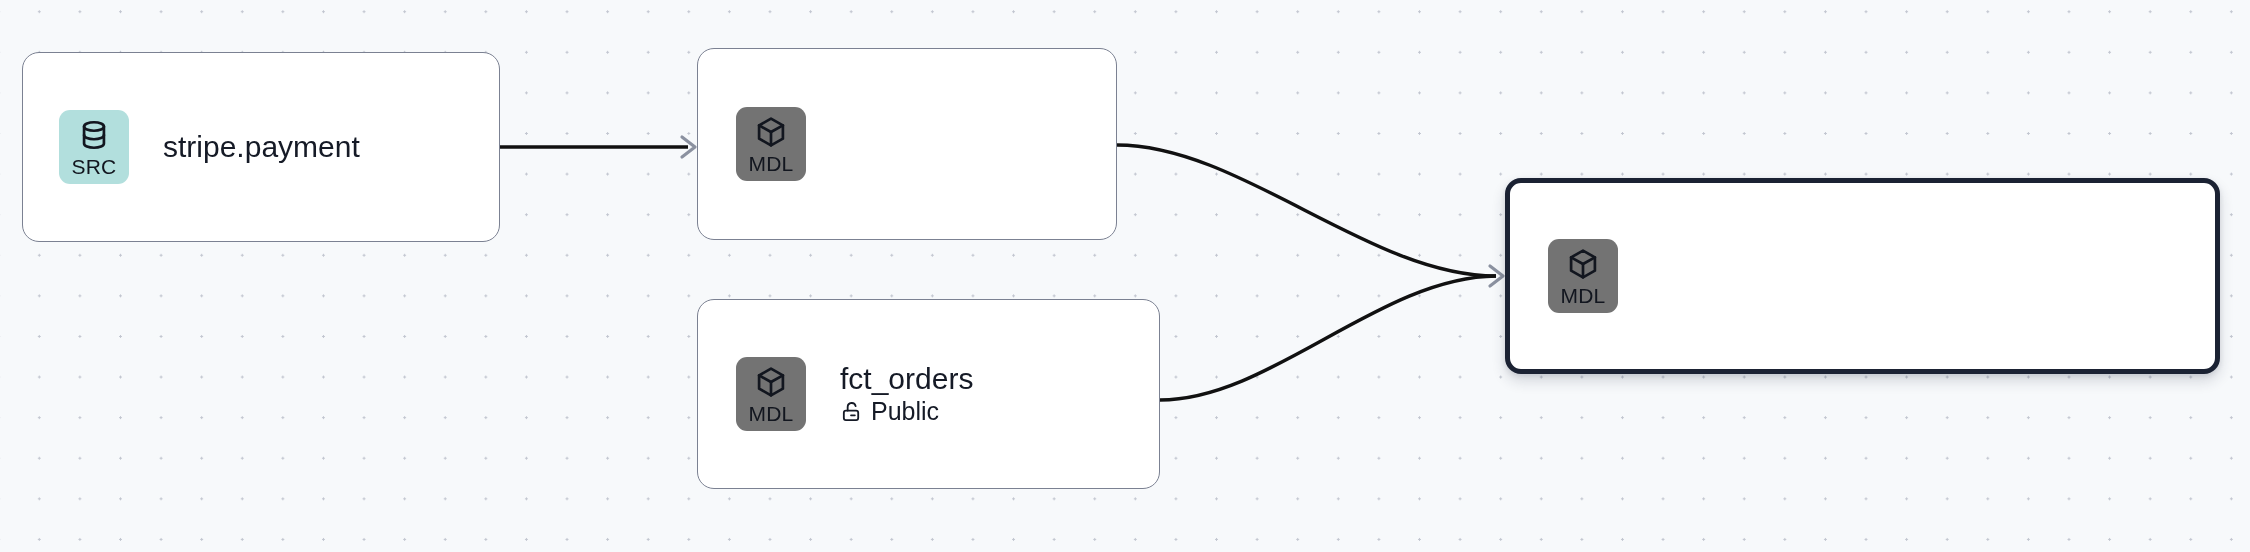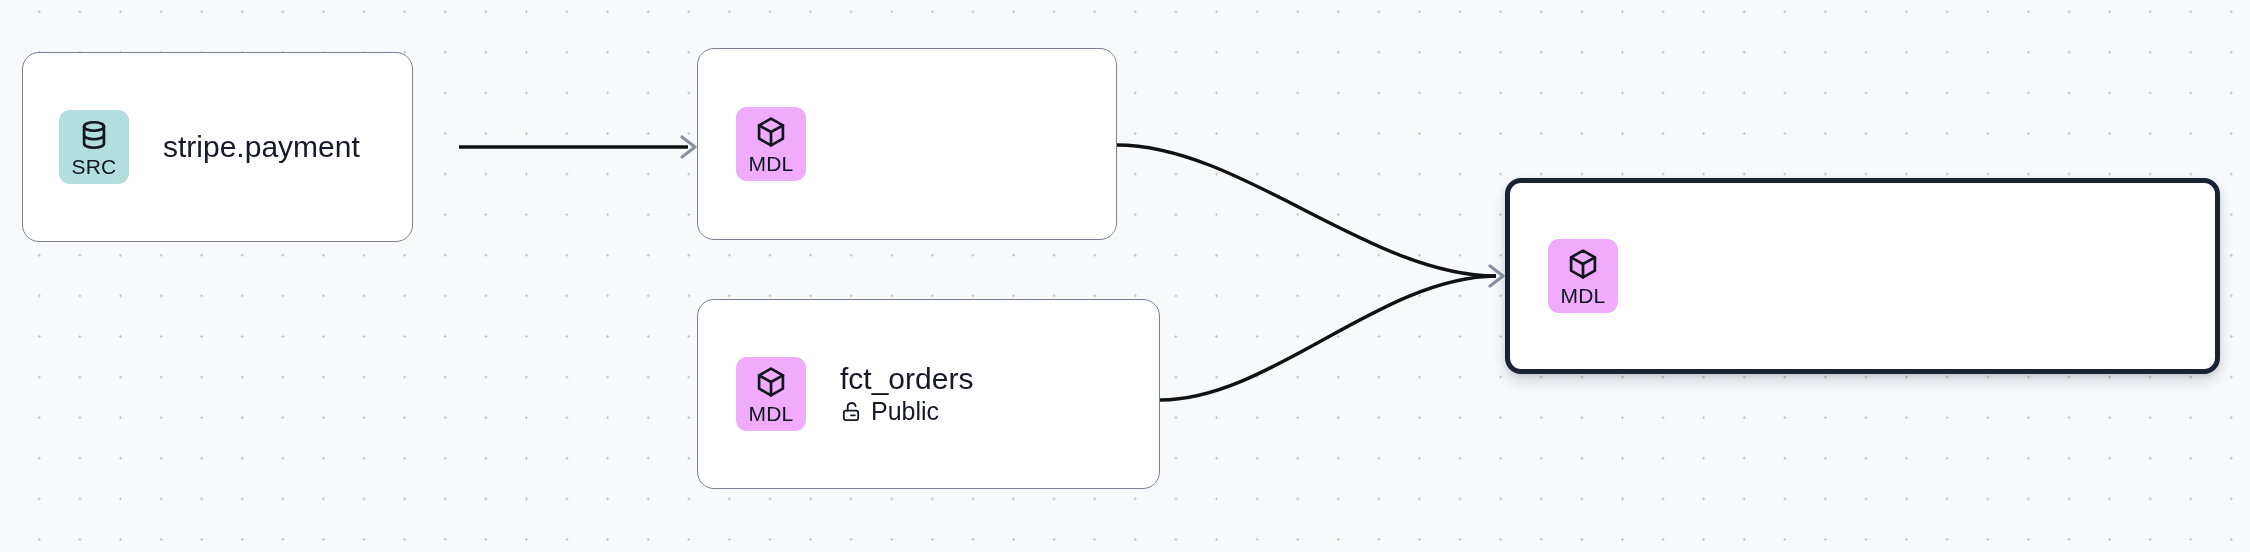--- a/index.html
+++ b/index.html
@@ -60,21 +60,21 @@
     height: 74px;
     border-radius: 11px;
     display: flex;
     flex-direction: column;
     align-items: center;
     justify-content: center;
     gap: 1px;
   }
 
   .badge.src  { background: #b2dfdd; }
-  .badge.mdl  { background: #f0abfc; }
+  .badge.mdl  { background: #737373; }
 
   .badge svg { display: block; }
 
   .badge-text {
     font-size: 21px;
     line-height: 21px;
     font-weight: 400;
     color: #12161f;
     letter-spacing: 0.2px;
     margin-top: 3px;
@@ -100,21 +100,21 @@
     font-size: 25px;
     line-height: 30px;
     color: #151a26;
     white-space: nowrap;
   }
 
   .node-sub svg { display: block; flex: 0 0 auto; }
 
   
   #node-stripe-payment {
-    left: 22px;  top: 52px;  width: 391px; height: 190px;
+    left: 22px;  top: 52px;  width: 478px; height: 190px;
     padding-left: 36px; gap: 34px;
   }
   #node-stg-payments {
     left: 697px; top: 48px;  width: 420px; height: 192px;
     padding-left: 38px; gap: 34px;
   }
   #node-fct-orders {
     left: 697px; top: 299px; width: 463px; height: 190px;
     padding-left: 38px; gap: 34px;
   }

